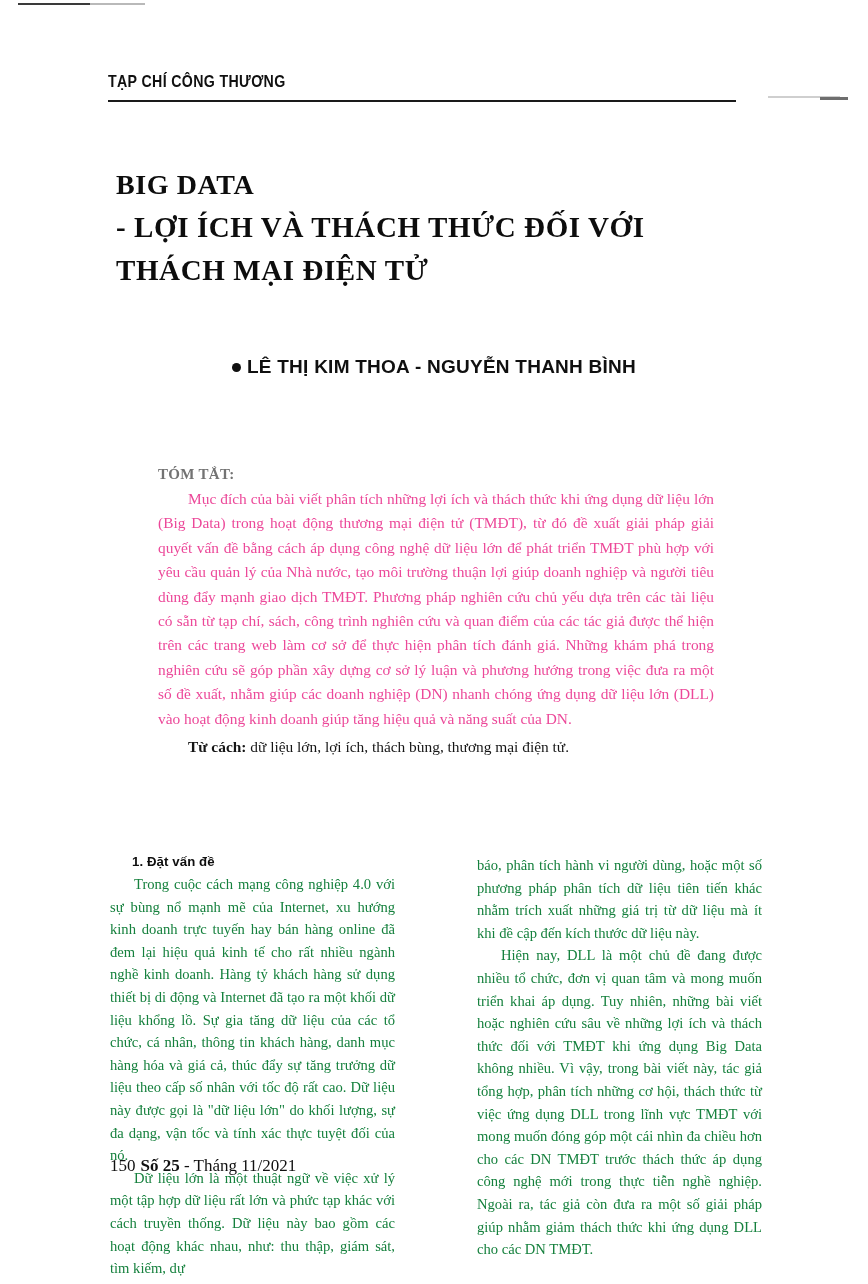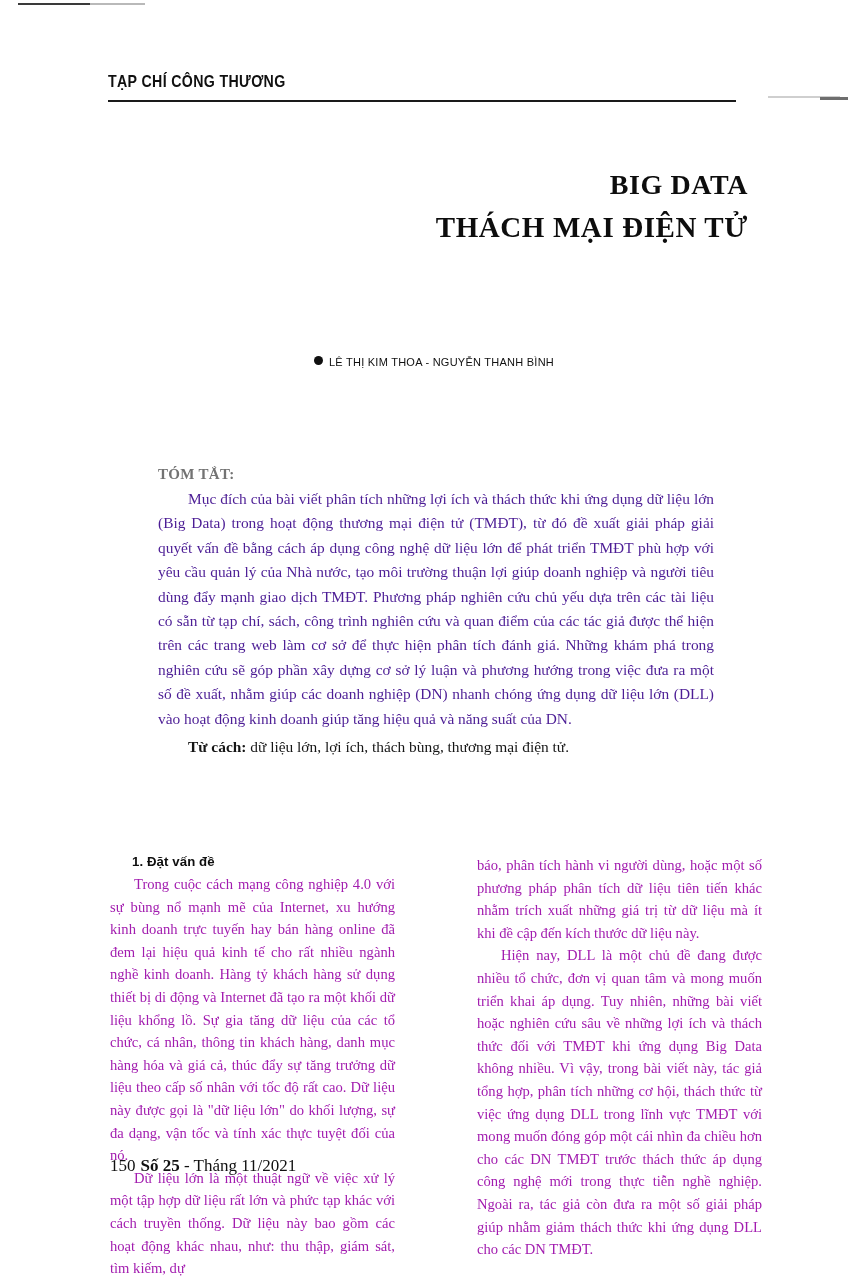--- a/index.html
+++ b/index.html
@@ -74,45 +74,45 @@
     left: 108px;
     top: 100px;
     width: 628px;
     height: 2px;
     background: #1a1a1a;
   }
 
   
   .title {
     position: absolute;
-    left: 96px;
+    left: 116px;
     top: 163px;
     width: 652px;
-    text-align: right;
+    text-align: left;
     font-family: "Liberation Serif", "DejaVu Serif", serif;
     font-weight: bold;
     font-size: 29px;
     line-height: 43px;
     letter-spacing: 0.6px;
     color: #0d0d0d;
   }
   .title .l1 { display: block; font-size: 28px; }
   .title .l2 { display: block; font-size: 29px; }
   .title .l3 { display: block; font-size: 29px; }
 
   
   .byline {
     position: absolute;
     left: 108px;
     top: 356px;
     width: 652px;
     text-align: center;
     font-family: "Liberation Sans", sans-serif;
-    font-weight: normal;
-    font-size: 11px;
+    font-weight: bold;
+    font-size: 19px;
     letter-spacing: 0.25px;
     color: #101010;
     white-space: nowrap;
   }
   .byline .dot {
     display: inline-block;
     width: 9px;
     height: 9px;
     border-radius: 50%;
     background: #101010;
@@ -133,21 +133,21 @@
     font-size: 15px;
     letter-spacing: 0.3px;
     margin-bottom: 4px;
     color: #737373;
   }
   .abstract-body {
     font-size: 15.4px;
     line-height: 24.4px;
     text-align: justify;
     text-indent: 30px;
-    color: #4c1d95;
+    color: #ec4899;
     margin: 0;
   }
   .abstract-keywords {
     font-size: 15.4px;
     line-height: 24.4px;
     text-align: justify;
     text-indent: 30px;
     color: #151515;
     margin: 4px 0 0 0;
   }
@@ -176,21 +176,21 @@
     letter-spacing: 0.1px;
     color: #0f0f0f;
     margin: 0 0 4px 22px;
   }
   .body-p {
     margin: 0;
     font-size: 14.6px;
     line-height: 22.6px;
     text-align: justify;
     text-indent: 24px;
-    color: #a21caf;
+    color: #15803d;
   }
   .body-p + .body-p { margin-top: 0; }
 
   
   .footer {
     position: absolute;
     left: 110px;
     top: 1156px;
     font-family: Liberation Serif, serif;
     font-size: 17px;
@@ -209,20 +209,21 @@
   <div class="scan-edge-top"></div>
   <div class="scan-edge-top-faint"></div>
   <div class="scan-edge-right"></div>
   <div class="scan-edge-right2"></div>
 
   <div class="masthead">TẠP CHÍ CÔNG THƯƠNG</div>
   <div class="masthead-rule"></div>
 
   <div class="title">
     <span class="l1">BIG DATA</span>
+    <span class="l2">- LỢI ÍCH VÀ THÁCH THỨC ĐỐI VỚI</span>
     <span class="l3">THÁCH MẠI ĐIỆN TỬ</span>
   </div>
 
   <div class="byline">
     <span class="dot"></span><span>LÊ THỊ KIM THOA - NGUYỄN THANH BÌNH</span>
   </div>
 
   <div class="abstract">
     <div class="abstract-heading">TÓM TẮT:</div>
     <p class="abstract-body">Mục đích của bài viết phân tích những lợi ích và thách thức khi ứng dụng dữ liệu lớn (Big Data) trong hoạt động thương mại điện tử (TMĐT), từ đó đề xuất giải pháp giải quyết vấn đề bằng cách áp dụng công nghệ dữ liệu lớn để phát triển TMĐT phù hợp với yêu cầu quản lý của Nhà nước, tạo môi trường thuận lợi giúp doanh nghiệp và người tiêu dùng đẩy mạnh giao dịch TMĐT. Phương pháp nghiên cứu chủ yếu dựa trên các tài liệu có sẵn từ tạp chí, sách, công trình nghiên cứu và quan điểm của các tác giả được thể hiện trên các trang web làm cơ sở để thực hiện phân tích đánh giá. Những khám phá trong nghiên cứu sẽ góp phần xây dựng cơ sở lý luận và phương hướng trong việc đưa ra một số đề xuất, nhằm giúp các doanh nghiệp (DN) nhanh chóng ứng dụng dữ liệu lớn (DLL) vào hoạt động kinh doanh giúp tăng hiệu quả và năng suất của DN.</p>

